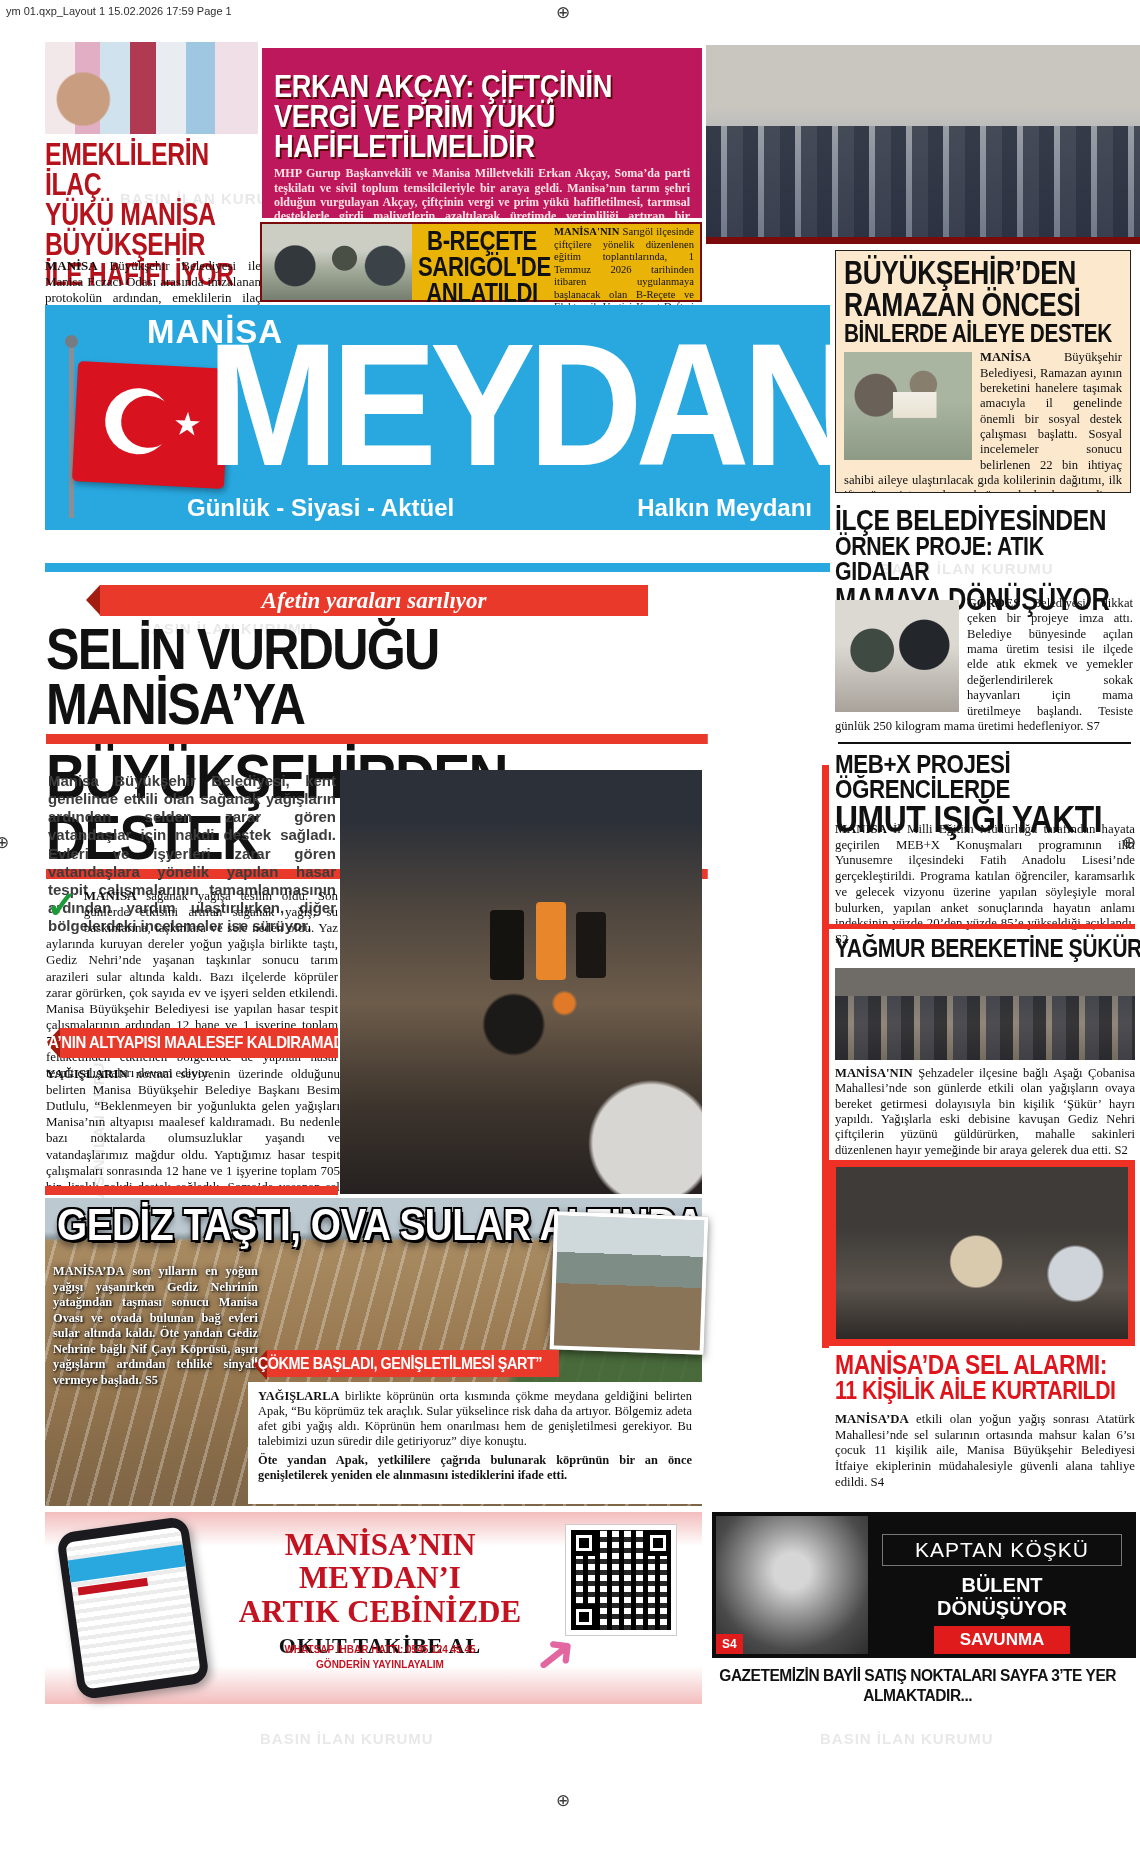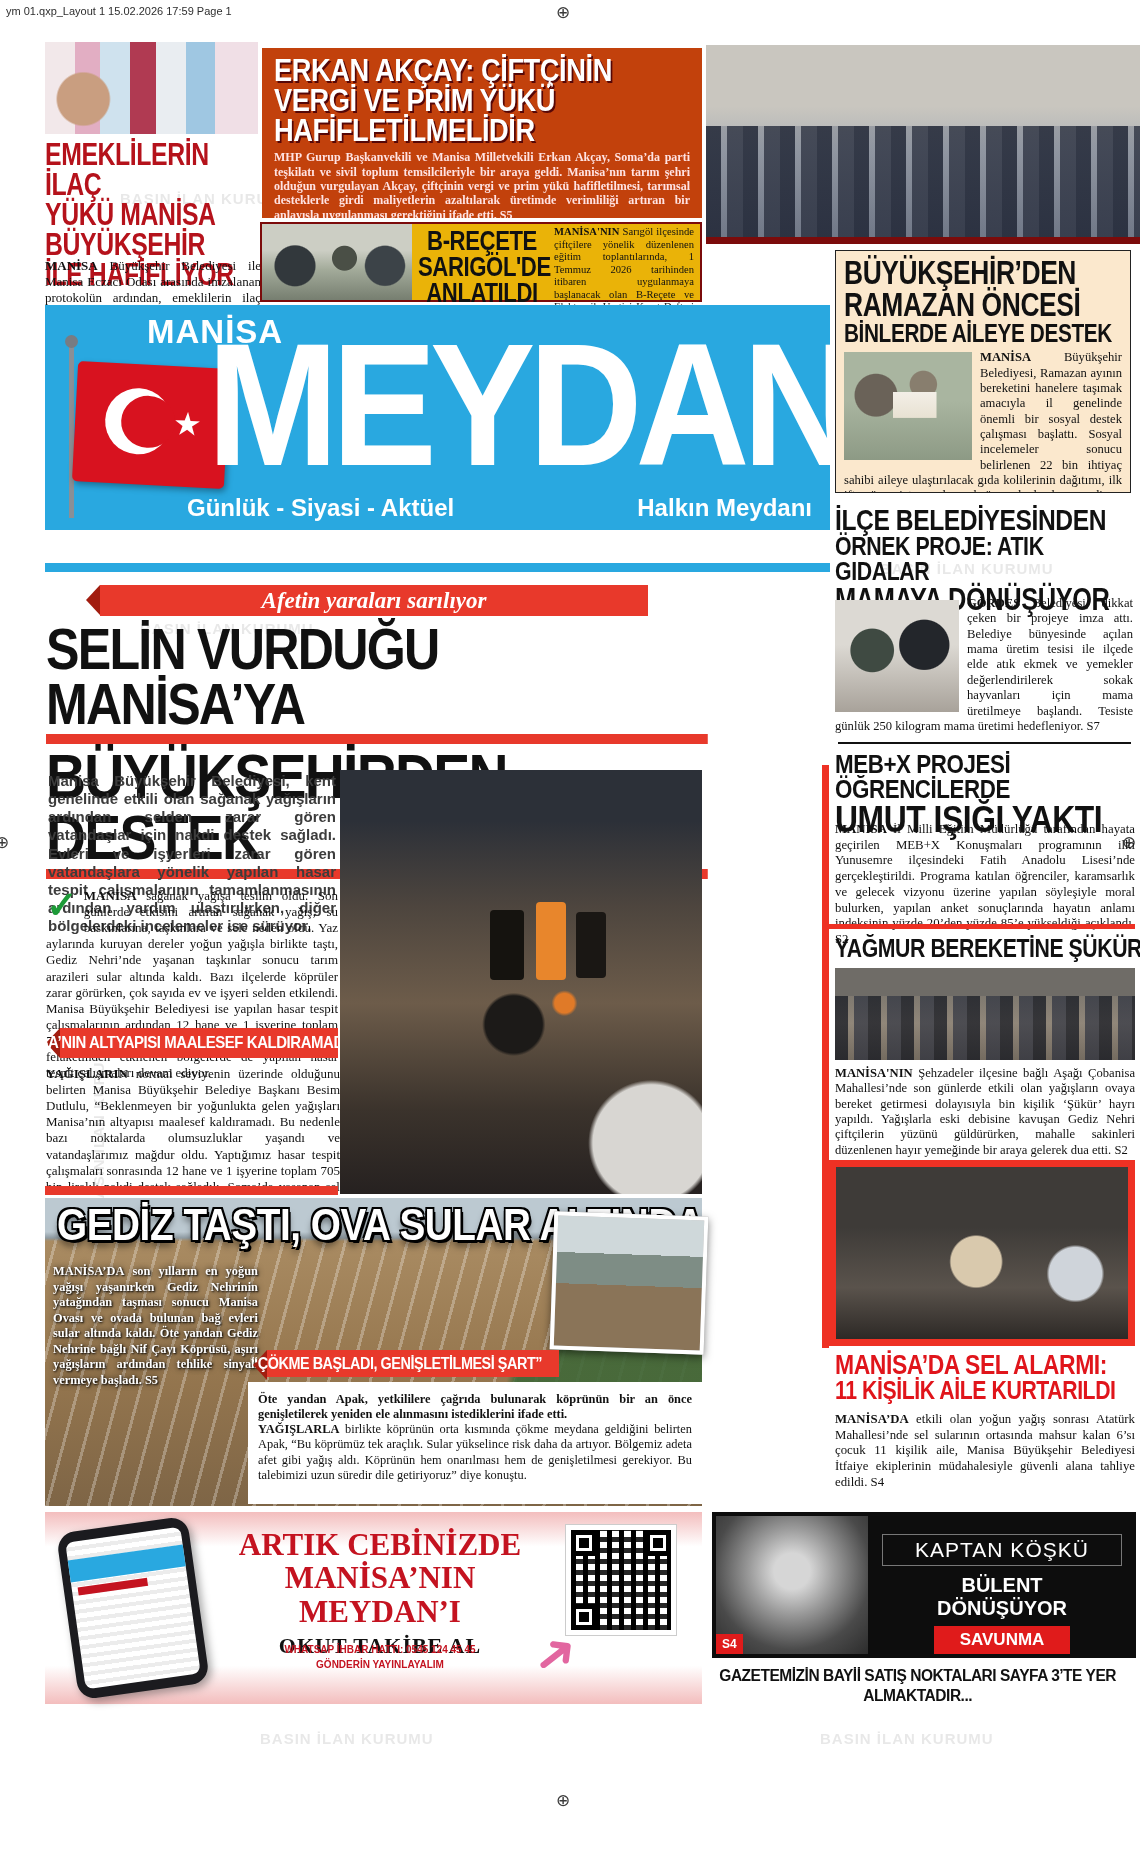--- a/index.html
+++ b/index.html
@@ -98,21 +98,21 @@
       <div>YÜKÜ MANİSA</div>
       <div>BÜYÜKŞEHİR</div>
       <div>İLE HAFİFLİYOR</div>
     </div>
   </div>
   <p class="abs serif jt" style="left:45px;top:258px;width:216px;font-size:13px;line-height:1.22;margin:0;">
     <b class="lead">MANİSA</b>
     <span>Büyükşehir Belediyesi ile Manisa Eczacı Odası arasında imzalanan protokolün ardından, emeklilerin ilaç katkı paylarını karşılayacak ‘Emekli İlaç Katkı Payı Destek Programı’nın başvuru şartları belli oldu.   S6</span>
   </p>
 
-  <div class="abs" style="left:262px;top:48px;width:440px;height:170px;background:#c2410c;padding:8px 12px;box-sizing:border-box;overflow:hidden;">
+  <div class="abs" style="left:262px;top:48px;width:440px;height:170px;background:#be185d;padding:24px 12px;box-sizing:border-box;overflow:hidden;">
     <div class="hl condX" style="font-size:31px;color:#fff;text-shadow:2px 2px 0 #560707;transform:scaleX(0.88);width:114%;">
       <div>ERKAN AKÇAY: ÇİFTÇİNİN</div>
       <div>VERGİ VE PRİM YÜKÜ</div>
       <div>HAFİFLETİLMELİDİR</div>
     </div>
     <p class="serif jt" style="font-size:12px;font-weight:700;color:#ffe3e3;line-height:1.2;margin:4px 0 0 0;">MHP Gurup Başkanvekili ve Manisa Milletvekili Erkan Akçay,  Soma’da parti teşkilatı ve sivil toplum temsilcileriyle bir araya geldi. Manisa’nın tarım şehri olduğun vurgulayan Akçay, çiftçinin vergi ve prim yükü hafifletilmesi, tarımsal desteklerle girdi maliyetlerin azaltılarak üretimde verimliliği artıran bir anlayışla uygulanması gerektiğini ifade etti.  S5</p>
   </div>
 
   <div class="abs photo ph-group" style="left:706px;top:45px;width:434px;height:192px;"></div>
   <div class="abs" style="left:706px;top:237px;width:434px;height:7px;background:#7b0b0b;"></div>
@@ -252,38 +252,38 @@
     <div class="photo ph-bridge abs" style="right:-4px;top:16px;width:146px;height:130px;border:4px solid #fff;transform:rotate(2deg);box-shadow:0 3px 8px rgba(0,0,0,.5);"></div>
     <p class="serif jt abs" style="left:8px;top:66px;width:205px;font-size:12.4px;font-weight:700;color:#fff;line-height:1.25;margin:0;text-shadow:1px 1px 2px #000,0 0 6px rgba(0,0,0,.8);">
       <b>MANİSA’DA</b>
       <span>son yılların en yoğun yağışı yaşanırken Gediz Nehrinin yatağından taşması sonucu Manisa Ovası ve ovada bulunan bağ evleri sular altında kaldı. Öte yandan Gediz Nehrine bağlı Nif Çayı Köprüsü, aşırı yağışların ardından tehlike sinyali vermeye başladı.  S5</span>
     </p>
     <div class="ribbon" style="left:222px;top:152px;width:292px;height:27px;">
       <span class="fold-l"></span>
       <span class="hl condX" style="font-size:16px;color:#fff;transform:scaleX(0.9);white-space:nowrap;">“ÇÖKME BAŞLADI, GENİŞLETİLMESİ ŞART”</span>
     </div>
     <div class="abs" style="left:203px;top:184px;width:454px;height:122px;background:#fff;padding:7px 10px;box-sizing:border-box;">
-      <p class="serif jt" style="font-size:12.4px;font-weight:700;line-height:1.22;margin:3px 0 0 0;">Öte yandan Apak, yetkililere çağrıda bulunarak köprünün bir an önce genişletilerek yeniden ele alınmasını istediklerini ifade etti.</p>
       <p class="serif jt" style="font-size:12.4px;line-height:1.22;margin:0;">
         <b class="lead">YAĞIŞLARLA</b>
         <span>birlikte köprünün orta kısmında çökme meydana geldiğini belirten Apak, “Bu köprümüz tek araçlık. Sular yükselince risk daha da artıyor. Bölgemiz adeta afet gibi yağış aldı. Köprünün hem onarılması hem de genişletilmesi gerekiyor. Bu talebimizi uzun süredir dile getiriyoruz” diye konuştu.</span>
       </p>
+      <p class="serif jt" style="font-size:12.4px;font-weight:700;line-height:1.22;margin:3px 0 0 0;">Öte yandan Apak, yetkililere çağrıda bulunarak köprünün bir an önce genişletilerek yeniden ele alınmasını istediklerini ifade etti.</p>
     </div>
   </div>
 
   <div class="abs" style="left:45px;top:1512px;width:657px;height:192px;background:linear-gradient(180deg,#f3bdbd 0,#ffffff 18%,#ffffff 80%,#f3bdbd 100%);">
     <div class="abs" style="left:22px;top:12px;width:132px;height:168px;background:#1b1b1f;border-radius:18px;transform:rotate(-8deg);box-shadow:3px 4px 8px rgba(0,0,0,.35);">
       <div class="abs" style="left:8px;top:10px;width:116px;height:148px;background:repeating-linear-gradient(180deg,#ffffff 0 5px,#ececec 5px 9px);border-radius:8px;">
         <div class="abs" style="left:0;top:18px;width:100%;height:22px;background:#29a8e0;"></div>
         <div class="abs" style="left:6px;top:46px;width:70px;height:8px;background:#c41320;"></div>
       </div>
     </div>
     <div class="abs serif" style="left:170px;top:16px;width:330px;text-align:center;color:#c41320;font-weight:700;font-size:31px;line-height:1.08;">
+      <div>MANİSA’NIN MEYDAN’I</div>
       <div>ARTIK CEBİNİZDE</div>
-      <div>MANİSA’NIN MEYDAN’I</div>
       <div style="color:#111;font-size:22px;margin-top:6px;letter-spacing:1px;">OKUT TAKİBE AL</div>
     </div>
     <div class="abs" style="left:180px;top:130px;width:310px;text-align:center;color:#c41320;font-weight:800;font-size:10px;line-height:1.5;">
       <div>WHATSAP İHBAR HATTI: 0545 124 45 45</div>
       <div>GÖNDERİN YAYINLAYALIM</div>
     </div>
     <div class="abs" style="left:488px;top:112px;font-size:52px;color:#e266a0;transform:rotate(-38deg);">➜</div>
     <div class="abs" style="left:520px;top:12px;width:112px;height:112px;background:#fff;border:1px solid #ccc;padding:5px;box-sizing:border-box;">
       <div style="width:100%;height:100%;position:relative;background:
           repeating-linear-gradient(0deg,rgba(0,0,0,.85) 0 5px,rgba(255,255,255,0) 5px 11px),

